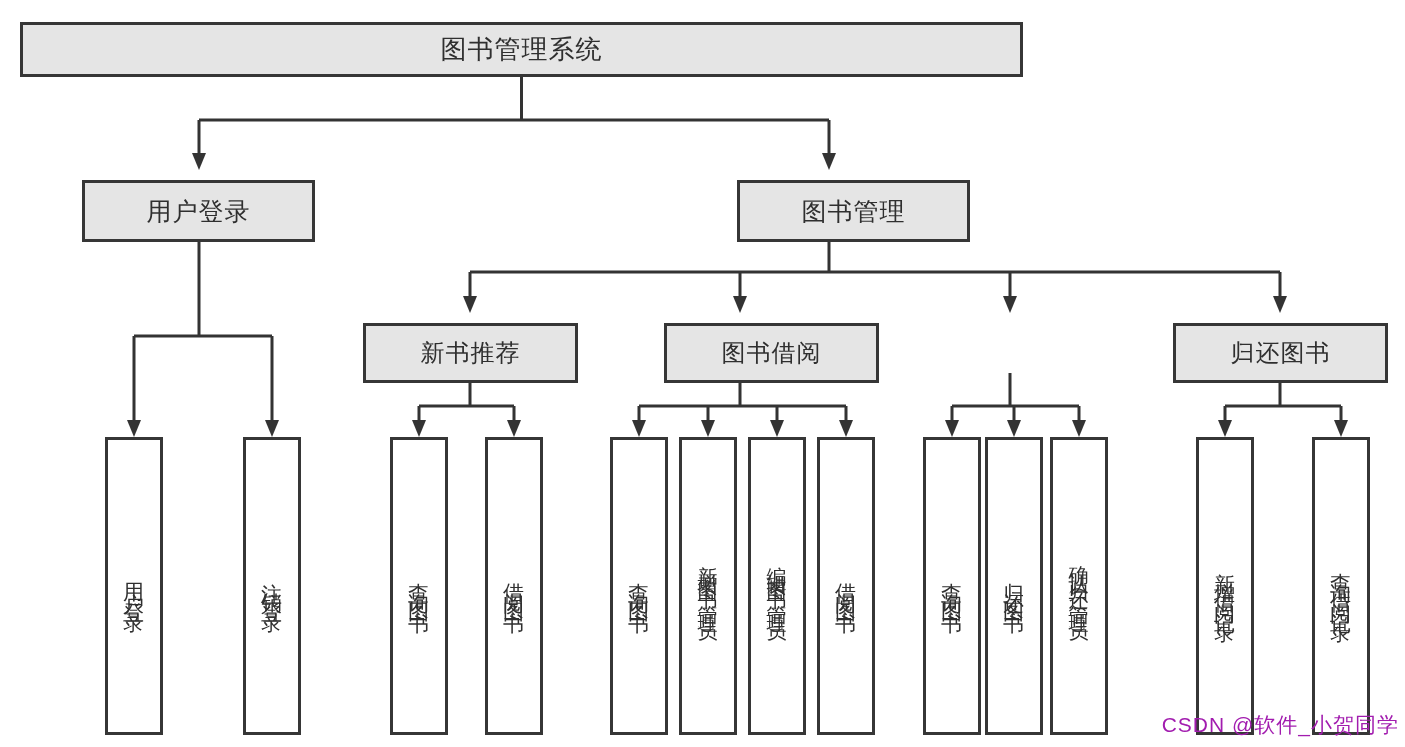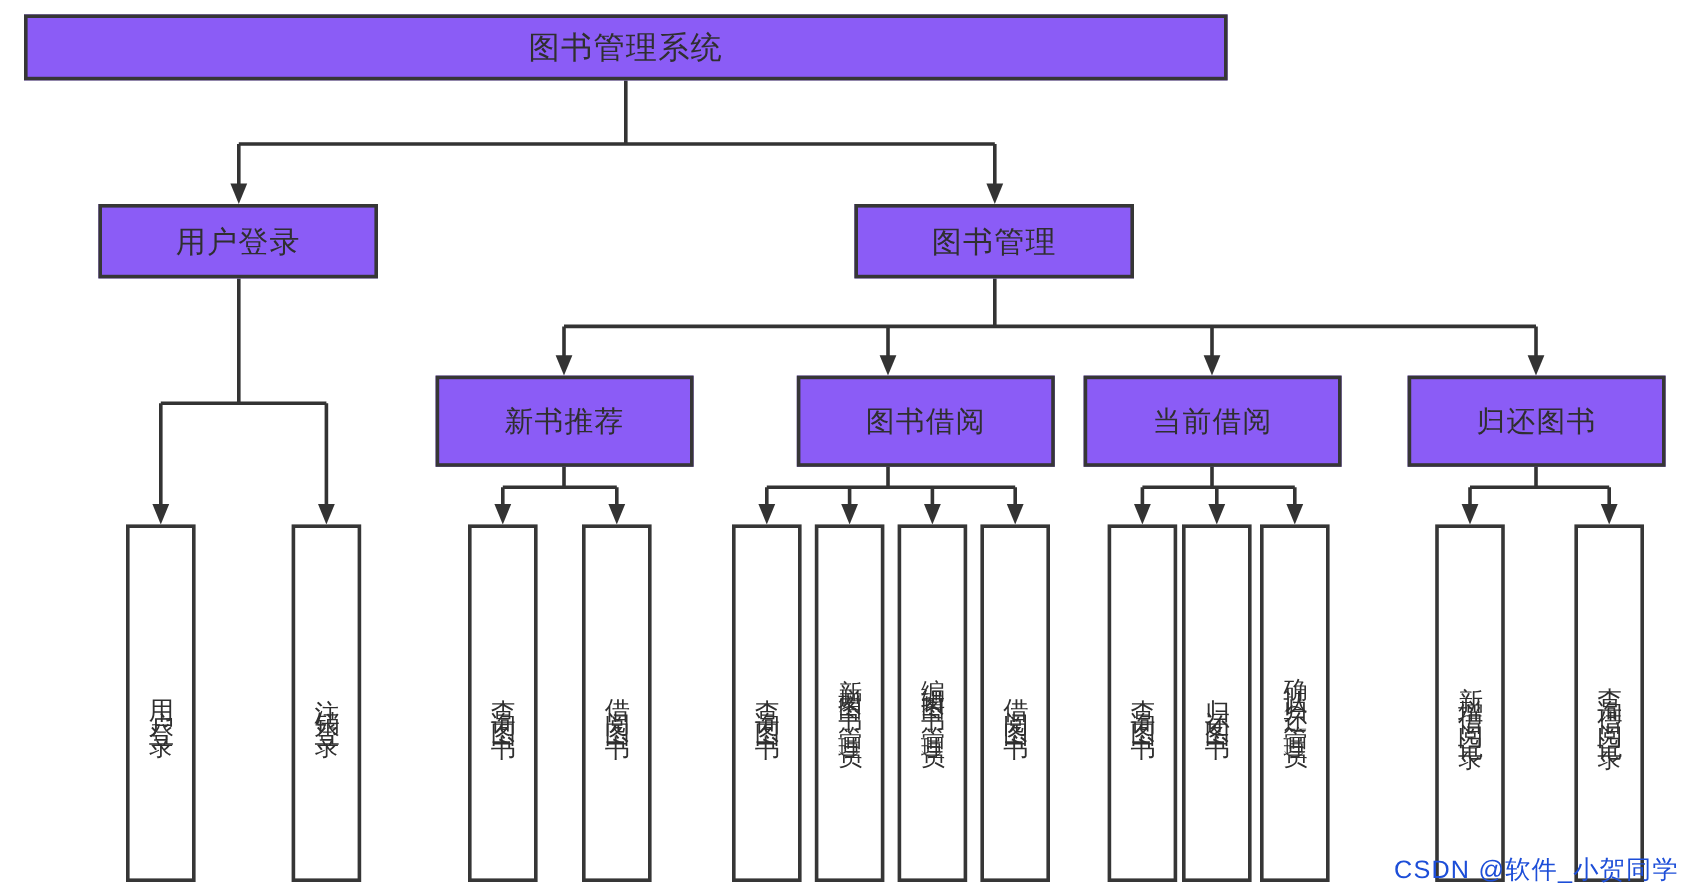--- a/index.html
+++ b/index.html
@@ -3,42 +3,43 @@
 <meta charset="utf-8">
 <style>
   html,body{margin:0;padding:0;background:#ffffff;}
   body{font-family:"Liberation Sans",sans-serif;}
   .stage{position:relative;width:1405px;height:747px;background:#ffffff;overflow:hidden;}
   .connectors{position:absolute;left:0;top:0;pointer-events:none;}
   .hbox{
     position:absolute;
     box-sizing:border-box;
     border:3px solid #363636;
-    background:#8b5cf6;
+    background:#e5e5e5;
     display:flex;align-items:center;justify-content:center;
     color:#2f2f2f;font-size:25px;letter-spacing:1px;
     white-space:nowrap;
+    margin-top:10px;
   }
   .root{left:20px;top:12px;width:1003px;height:55px;font-size:26px;}
   .lvl2{width:233px;height:62px;top:170px;}
-  .lvl3{width:215px;height:76px;top:313px;font-size:24px;}
+  .lvl3{width:215px;height:60px;top:313px;font-size:24px;}
   .vbox{
     position:absolute;top:437px;width:58px;height:298px;
     box-sizing:border-box;border:3px solid #363636;background:#ffffff;
     display:flex;align-items:center;justify-content:center;
   }
   .vtext{
     writing-mode:vertical-rl;text-orientation:mixed;
     font-size:21px;line-height:1;letter-spacing:10px;
     color:#2f2f2f;white-space:nowrap;
   }
   .vbox.long .vtext{letter-spacing:8px;font-size:20px;}
   .watermark{
     position:absolute;right:6px;bottom:8px;
-    font-size:21px;color:#1d4ed8;letter-spacing:1px;
+    font-size:21px;color:#a21caf;letter-spacing:1px;
   }
 </style>
 </head>
 <body>
 
 <div class="stage">
 
   <svg class="connectors" width="1405" height="747" viewBox="0 0 1405 747">
 
     <g stroke="#333333" stroke-width="3" fill="none">
@@ -103,32 +104,29 @@
     </g>
   </svg>
 
   <div class="hbox root">
     <span>图书管理系统</span>
   </div>
 
   <div class="hbox lvl2" style="left:82px">
     <span>用户登录</span>
   </div>
-  <div class="hbox lvl2" style="left:712px">
+  <div class="hbox lvl2" style="left:737px">
     <span>图书管理</span>
   </div>
 
   <div class="hbox lvl3" style="left:363px">
     <span>新书推荐</span>
   </div>
   <div class="hbox lvl3" style="left:664px">
     <span>图书借阅</span>
-  </div>
-  <div class="hbox lvl3" style="left:903px">
-    <span>当前借阅</span>
   </div>
   <div class="hbox lvl3" style="left:1173px">
     <span>归还图书</span>
   </div>
 
   <div class="vbox" style="left:105px">
     <span class="vtext">用户登录</span>
   </div>
   <div class="vbox" style="left:243px">
     <span class="vtext">注销登录</span>

